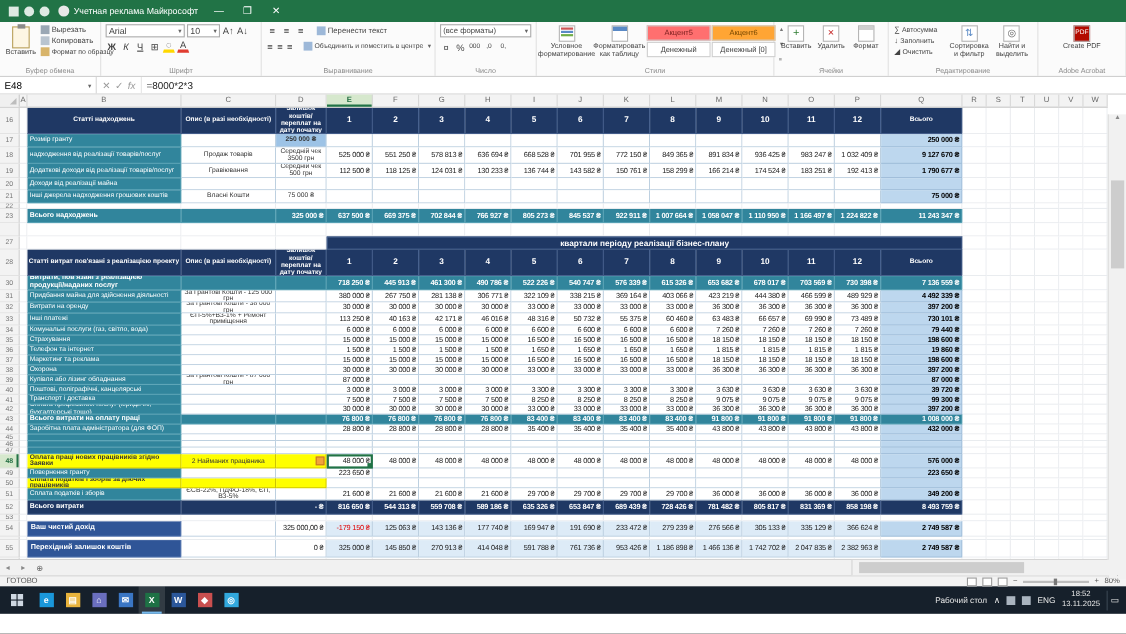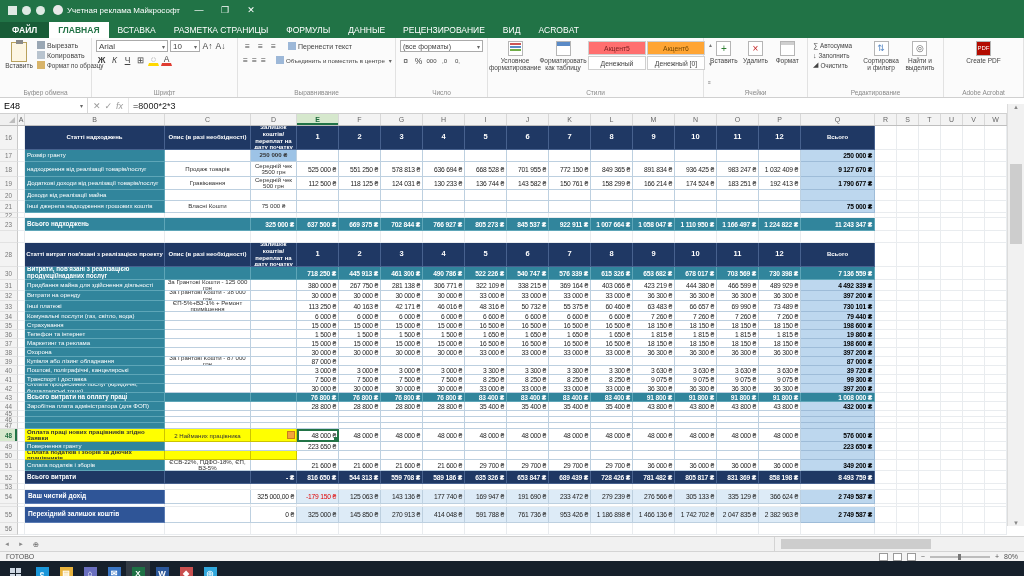--- a/index.html
+++ b/index.html
@@ -17,21 +17,21 @@
   .avatar{width:10px;height:10px;border-radius:50%;background:#e8e8e8;}
   .winbtn{width:26px;height:20px;display:flex;align-items:center;justify-content:center;font-size:9px;color:#fff;}
 
   
   .tabrow{height:18px;background:#217346;display:flex;align-items:flex-end;color:#fff;font-size:8.5px;}
   .rtab{padding:3px 9px 3px;cursor:default;white-space:nowrap;}
   .rtab.filetab{background:#185c37;font-weight:bold;padding:3px 12px;}
   .rtab.active{background:#fff;color:#217346;font-weight:bold;}
 
   
-  .ribbon{height:60px;background:#fbfbfb;border-bottom:1px solid #d0d0d0;display:flex;color:#444;}
+  .ribbon{height:50px;background:#fbfbfb;border-bottom:1px solid #d0d0d0;display:flex;color:#444;}
   .rg{position:relative;border-right:1px solid #e2e2e2;padding:2px 4px 10px 4px;flex-shrink:0;}
   .glbl{position:absolute;bottom:1px;left:0;right:0;text-align:center;font-size:6.5px;color:#8a8a8a;white-space:nowrap;overflow:hidden;}
   .rrow{display:flex;align-items:center;gap:2px;}
   .bigbtn{display:flex;flex-direction:column;align-items:center;justify-content:flex-start;font-size:6.5px;
           text-align:center;line-height:1.1;padding:1px 2px;color:#444;width:46px;}
   .bigic{width:15px;height:15px;margin-bottom:1px;border:1px solid #b5b5b5;background:#fff;position:relative;}
   .sbtn{display:flex;align-items:center;gap:2px;font-size:7px;padding:0 1px;height:10px;white-space:nowrap;}
   .ic{width:8px;height:8px;display:inline-block;flex-shrink:0;}
   .combo{border:1px solid #ababab;background:#fff;font-size:8px;display:flex;align-items:center;
          justify-content:space-between;padding:0 2px;height:12px;}
@@ -142,31 +142,20 @@
     </div>
     <div class="account">
       <span class="avatar"></span>
       <span>Учетная реклама Майкрософт</span>
     </div>
     <div class="winbtn">—</div>
     <div class="winbtn">❐</div>
     <div class="winbtn close">✕</div>
   </div>
 
-  <div class="tabrow">
-      <div class="rtab filetab">ФАЙЛ</div>
-      <div class="rtab active">ГЛАВНАЯ</div>
-      <div class="rtab">ВСТАВКА</div>
-      <div class="rtab">РАЗМЕТКА СТРАНИЦЫ</div>
-      <div class="rtab">ФОРМУЛЫ</div>
-      <div class="rtab">ДАННЫЕ</div>
-      <div class="rtab">РЕЦЕНЗИРОВАНИЕ</div>
-      <div class="rtab">ВИД</div>
-      <div class="rtab">ACROBAT</div>
-    </div>
 
   <div class="ribbon">
 
     <div class="rg" style="width:92px;">
       <div class="rrow">
         <div class="bigbtn" style="width:30px;">
           <div class="clip"></div>
           <span>Вставить</span>
         </div>
         <div>
@@ -595,20 +584,34 @@
         <div class="c edge" style="width: 42px;"></div>
         <div class="c edge" style="width: 42px;"></div>
         <div class="c edge" style="width: 74px;"></div>
         <div class="c edge" style="width: 22px;"></div>
         <div class="c edge" style="width: 22px;"></div>
         <div class="c edge" style="width: 22px;"></div>
         <div class="c edge" style="width: 22px;"></div>
         <div class="c edge" style="width: 22px;"></div>
         <div class="c edge" style="width: 22px;"></div>
       </div>
+      <div class="grow" style="height: 12px;">
+        <div class="gut">27</div>
+        <div class="c edge" style="width: 7px;"></div>
+        <div class="c edge" style="width: 140px;"></div>
+        <div class="c edge" style="width: 86px;"></div>
+        <div class="c edge" style="width: 46px;"></div>
+        <div class="c band" style="width: 578px;">квартали періоду реалізації бізнес-плану</div>
+        <div class="c edge" style="width: 22px;"></div>
+        <div class="c edge" style="width: 22px;"></div>
+        <div class="c edge" style="width: 22px;"></div>
+        <div class="c edge" style="width: 22px;"></div>
+        <div class="c edge" style="width: 22px;"></div>
+        <div class="c edge" style="width: 22px;"></div>
+      </div>
       <div class="grow" style="height: 24px;">
         <div class="gut">28</div>
         <div class="c edge" style="width: 7px;"></div>
         <div class="c hd" style="width: 140px;">Статті витрат пов'язані з реалізацією проекту</div>
         <div class="c hd" style="width: 86px;">Опис (в разі необхідності)</div>
         <div class="c hd" style="width: 46px;">Залишок коштів/переплат на дату початку</div>
         <div class="c hd mh" style="width: 42px;">1</div>
         <div class="c hd mh" style="width: 42px;">2</div>
         <div class="c hd mh" style="width: 42px;">3</div>
         <div class="c hd mh" style="width: 42px;">4</div>
@@ -1420,15 +1423,27 @@
         <div class="tbapp">
           <div class="appsq" style="background: rgb(43, 87, 154);">W</div>
         </div>
         <div class="tbapp">
           <div class="appsq" style="background: rgb(201, 79, 79);">◆</div>
         </div>
         <div class="tbapp">
           <div class="appsq" style="background: rgb(49, 168, 221);">◎</div>
         </div>
       </div>
+    <div class="tray">
+      <span>Рабочий стол</span>
+      <span style="font-size:8px;">∧</span>
+      <span class="trayic"></span>
+      <span class="trayic"></span>
+      <span>ENG</span>
+      <div class="clock">
+        <div>18:52</div>
+        <div>13.11.2025</div>
+      </div>
+      <div class="notif">▭</div>
+    </div>
   </div>
 
 </div>
 
 </body></html>

